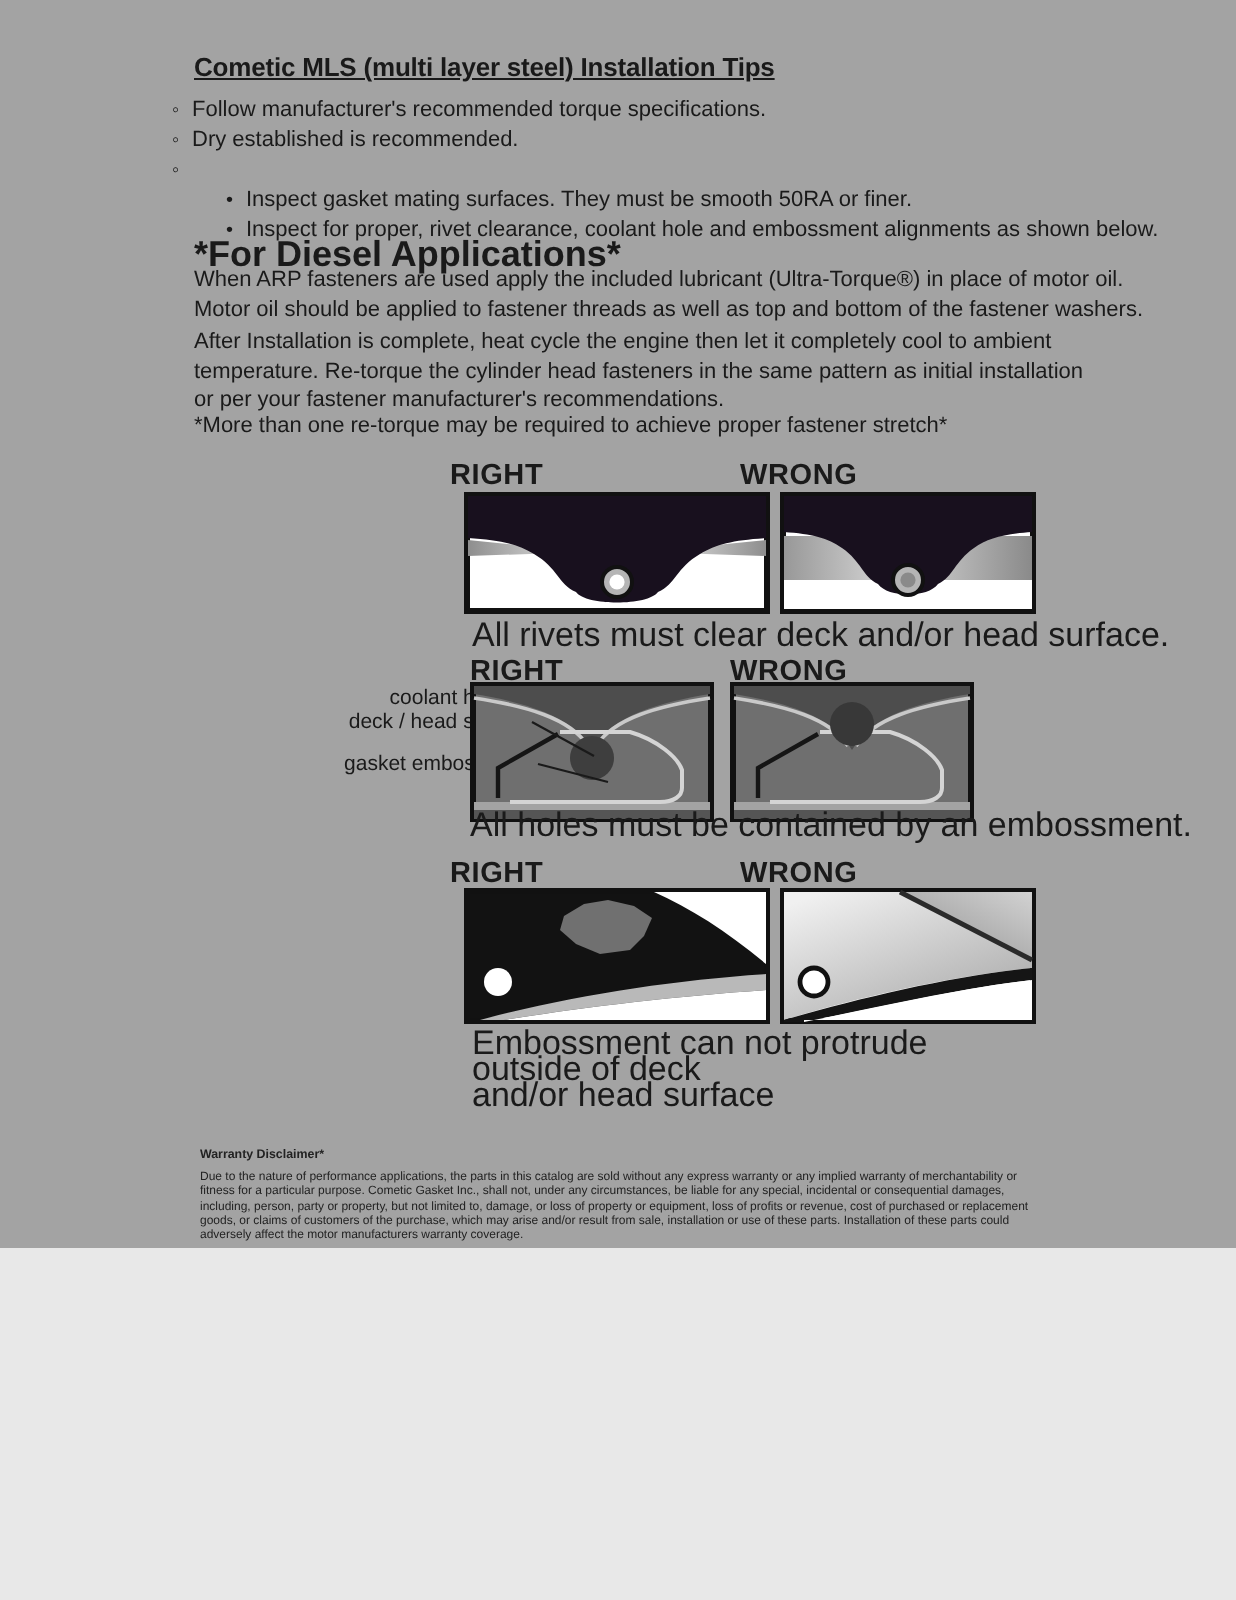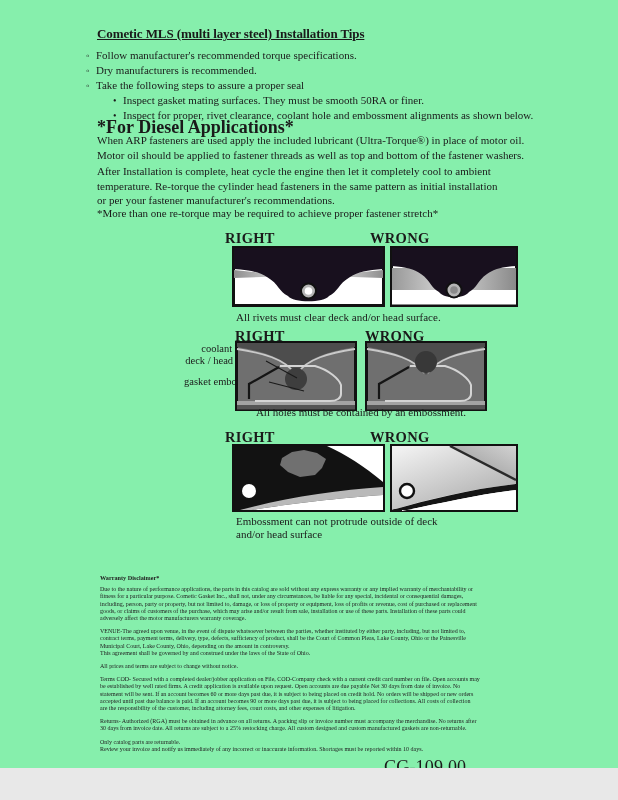--- a/index.html
+++ b/index.html
@@ -1,18 +1,18 @@
 <!DOCTYPE html>
 <html><head>
 <meta charset="utf-8">
 <style>
   html,body{margin:0;padding:0;background:#e8e8e8;}
   .page{
-    position:relative;width:618px;height:768px;background:#86efac;
-    font-family:Liberation Serif, serif;color:#1a1a1a;overflow:hidden;
+    position:relative;width:618px;height:624px;background:#a3a3a3;
+    font-family:Liberation Sans, sans-serif;color:#1a1a1a;overflow:hidden;
     margin:0 auto;
   }
   .abs{position:absolute;}
   .title{
     left:97px;top:26px;font-size:13px;font-weight:bold;
     text-decoration:underline;letter-spacing:-0.1px;white-space:nowrap;
   }
   .tips{left:86px;top:48px;font-size:11px;line-height:15px;}
   .tip-row{display:flex;align-items:flex-start;}
   .marker{width:10px;flex:0 0 10px;text-align:left;font-size:10px;}
@@ -27,21 +27,21 @@
   .r2-wrong-label{left:365px;top:328px;width:122px;}
   .r3-right-label{left:225px;top:429px;width:153px;}
   .r3-wrong-label{left:370px;top:429px;width:128px;}
   .panel{display:block;}
   .r1-right-panel{left:232px;top:246px;}
   .r1-wrong-panel{left:390px;top:246px;}
   .r2-right-panel{left:235px;top:341px;}
   .r2-wrong-panel{left:365px;top:341px;}
   .r3-right-panel{left:232px;top:444px;}
   .r3-wrong-panel{left:390px;top:444px;}
-  .cap{font-size:11px;line-height:13px;white-space:nowrap;}
+  .cap{font-size:17px;line-height:13px;white-space:nowrap;}
   .cap1{left:236px;top:311px;}
   .cap2{left:235px;top:406px;width:252px;text-align:center;}
   .cap3{left:236px;top:515px;white-space:normal;width:230px;}
   .callout{font-size:10.5px;line-height:12px;text-align:right;left:118px;width:148px;white-space:nowrap;}
   .callout1{top:343px;} .callout2{top:376px;}
   .callout-lines{left:262px;top:355px;z-index:3;}
   .fineprint{left:100px;top:574px;width:424px;font-size:6px;line-height:7.2px;color:#222;}
   .fineprint .fp-h{font-size:6.2px;font-weight:bold;margin:0 0 5px 0;}
   .fineprint .fp{margin:0 0 6px 0;white-space:nowrap;}
   .fineprint .fp-tight{margin:0;white-space:nowrap;}
@@ -54,25 +54,24 @@
 
   <div class="abs title">Cometic MLS (multi layer steel) Installation Tips</div>
 
   <div class="abs tips">
     <div class="tip-row">
       <span class="marker">◦</span>
       <span>Follow manufacturer's recommended torque specifications.</span>
     </div>
     <div class="tip-row">
       <span class="marker">◦</span>
-      <span>Dry manufacturers is recommended.</span>
+      <span>Dry established is recommended.</span>
     </div>
     <div class="tip-row">
       <span class="marker">◦</span>
-      <span>Take the following steps to assure a proper seal</span>
     </div>
     <div class="tip-row sub">
       <span class="marker">•</span>
       <span>Inspect gasket mating surfaces.  They must be smooth 50RA or finer.</span>
     </div>
     <div class="tip-row sub">
       <span class="marker">•</span>
       <span>Inspect for proper, rivet clearance, coolant hole and embossment alignments as shown below.</span>
     </div>
   </div>

